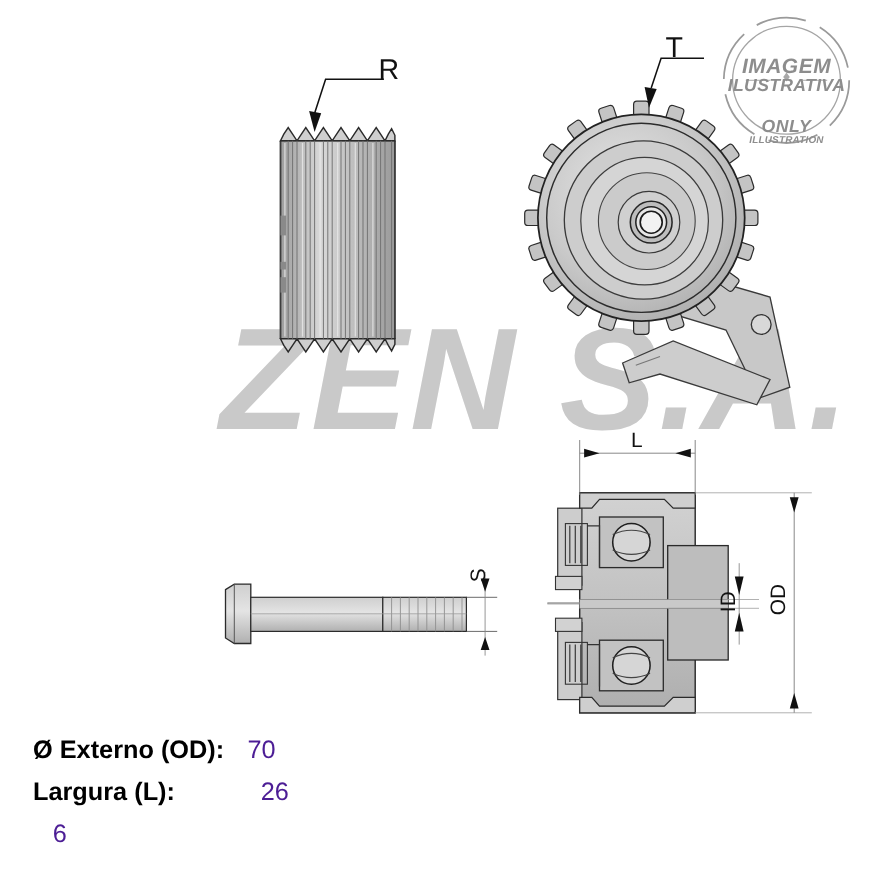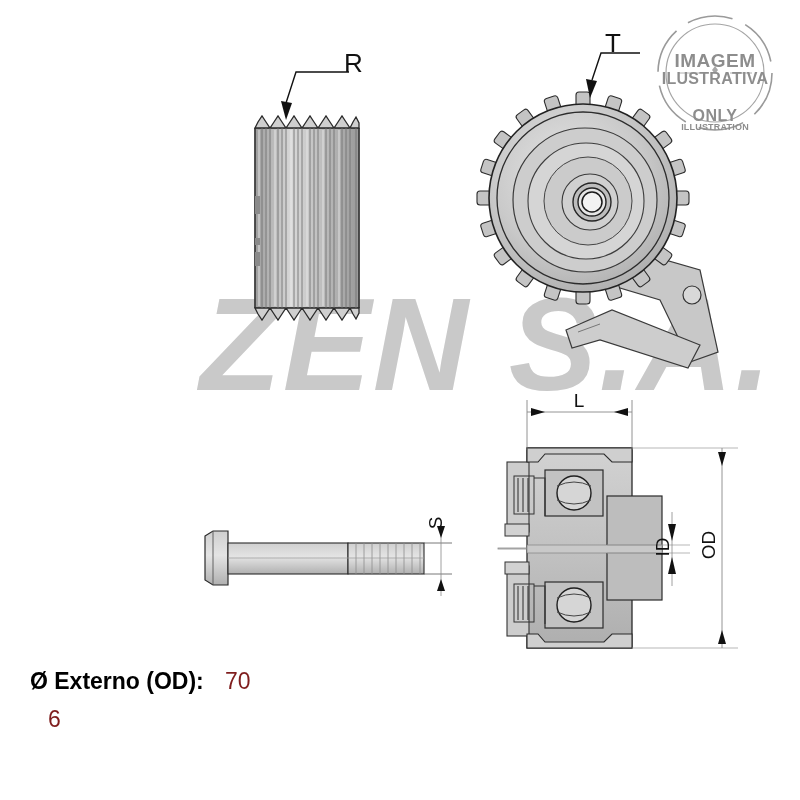--- a/index.html
+++ b/index.html
@@ -44,21 +44,21 @@
   .spec-label {
     width:195px;
     font-size:23px;
     font-weight:bold;
     color:#000;
     white-space:nowrap;
   }
   .spec-value {
     font-size:23px;
     font-weight:normal;
-    color:#7f1d1d;
+    color:#4c1d95;
     text-align:left;
     width:60px;
   }
   .spec-row.r2 .spec-value { padding-left:12px; }
   .spec-row.r3 .spec-value { padding-left:18px; }
 
   
   .callout {
     position:absolute;
     font-size:26px;
@@ -76,20 +76,21 @@
   }
   .rot90 { transform:rotate(-90deg); transform-origin:center center; }
 
   
   .stamp {
     position:absolute;
     left:641px; top:14px;
     width:148px; height:118px;
     z-index:3;
     user-select:none;
+    font-style:italic;
   }
   .stamp-txt {
     position:absolute;
     width:100%;
     text-align:center;
     color:#8d8d8d;
     font-family:"Liberation Sans", sans-serif;
     white-space:nowrap;
   }
   .stamp-t1 { top:36px; font-size:19px; font-weight:bold; letter-spacing:0.5px; }
@@ -412,18 +413,22 @@
     <div class="stamp-txt stamp-t2">ILUSTRATIVA</div>
     <div class="stamp-txt stamp-t3">ILLUSTRATION</div>
     <div class="stamp-txt stamp-t4">ONLY</div>
   </div>
 
   <div class="spec">
     <div class="spec-row r1">
       <div class="spec-label">Ø Externo (OD):</div>
       <div class="spec-value">70</div>
     </div>
+    <div class="spec-row r2">
+      <div class="spec-label">Largura (L):</div>
+      <div class="spec-value">26</div>
+    </div>
     <div class="spec-row r3">
       <div class="spec-value">6</div>
     </div>
   </div>
 
 </div>
 
 </body></html>

